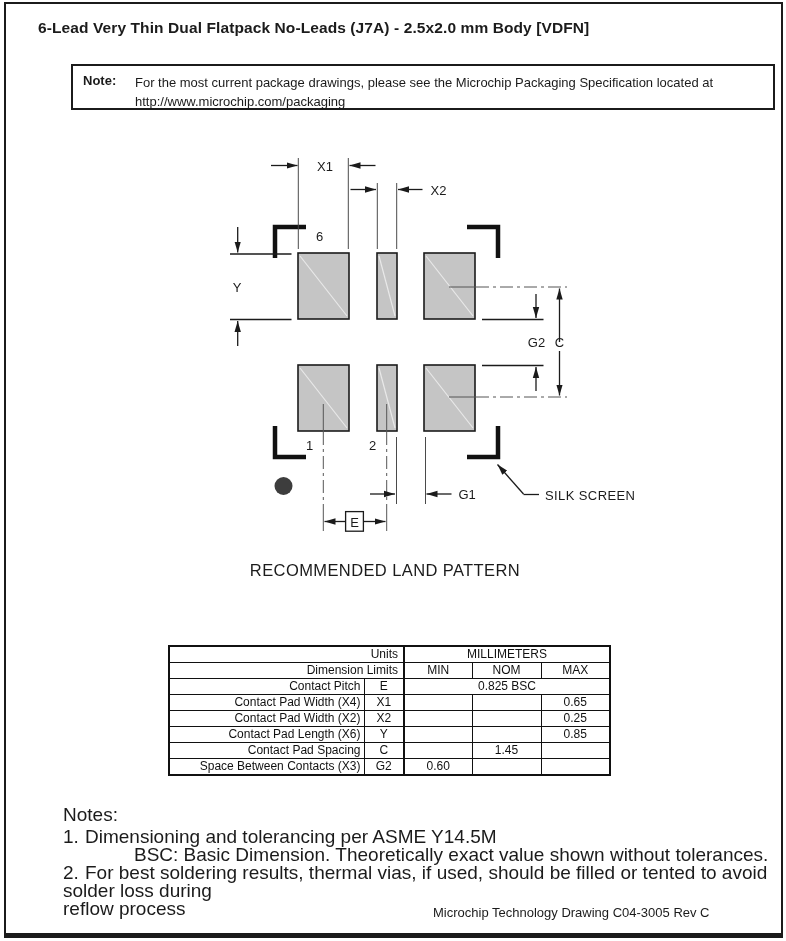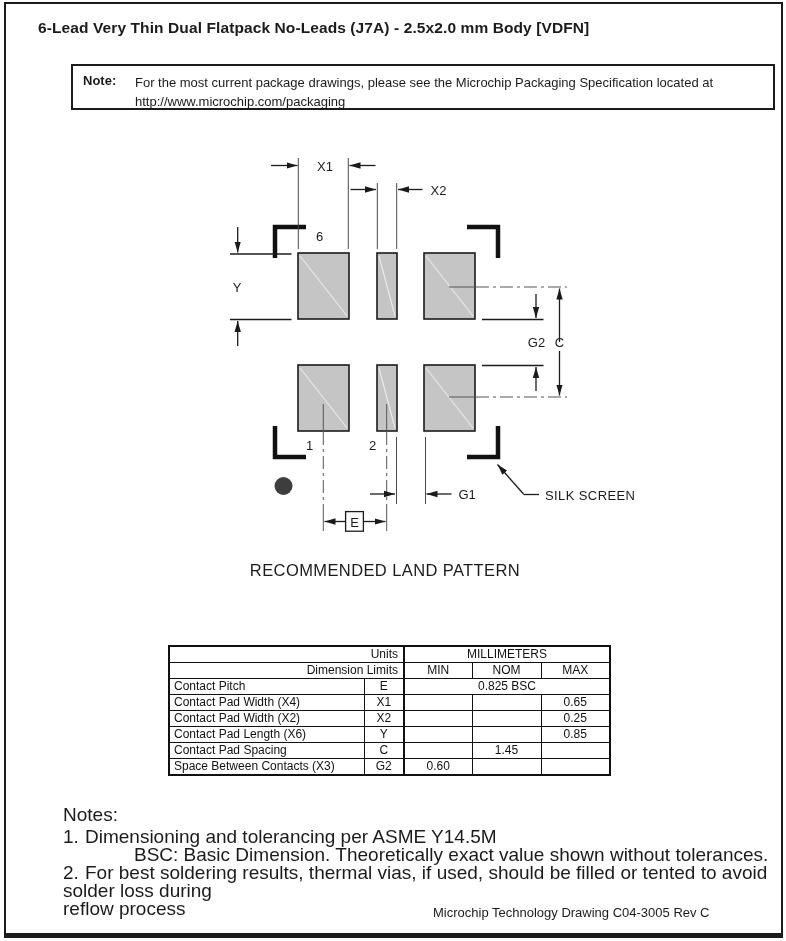--- a/index.html
+++ b/index.html
@@ -22,21 +22,21 @@
   svg .cld{stroke:#555;stroke-width:1;fill:none;stroke-dasharray:13 4 3 4;}
   svg .silk{stroke:#111;stroke-width:4.5;fill:none;}
   svg .pad{fill:#c5c5c5;stroke:#1b1b1b;stroke-width:1.6;}
   svg .sheen{stroke:#e9e9e9;stroke-width:1.2;}
   svg .dlab{font-family:"Liberation Sans",sans-serif;font-size:13px;fill:#1b1b1b;}
   .dim-table{position:absolute;left:168px;top:645px;border-collapse:collapse;
              font-size:12px;color:#111;table-layout:fixed;}
   .dim-table td{border:1px solid #111;height:15px;line-height:15px;padding:0 3px;
                 text-align:center;overflow:hidden;white-space:nowrap;}
   .dim-table{border:2px solid #111;}
-  .dim-table td.c-name{text-align:left;padding-left:4px;}
+  .dim-table td.c-name{text-align:right;padding-left:4px;}
   .dim-table td.c-right{text-align:right;padding-right:5px;}
   .dim-table td.sep{border-right-width:2px;}
   .notes{position:absolute;left:63px;top:806px;font-size:19px;line-height:18px;}
   .notes .nhead{margin-bottom:4px;}
   .note-row .nnum{display:inline-block;width:22px;}
   .note-sub{margin-left:71px;}
   .note-cont{}
   .footer{position:absolute;left:433px;top:905px;font-size:13px;white-space:nowrap;}
 </style>
 </head>

